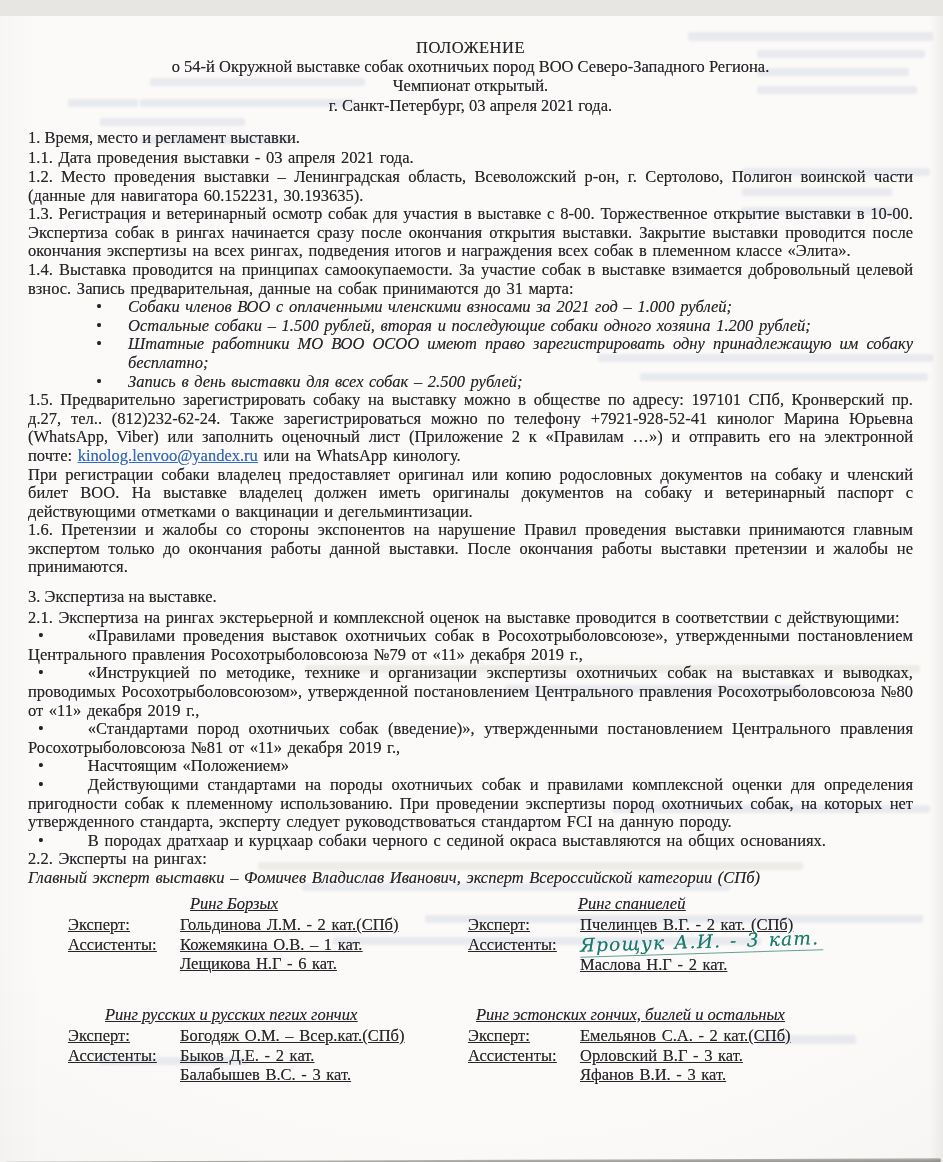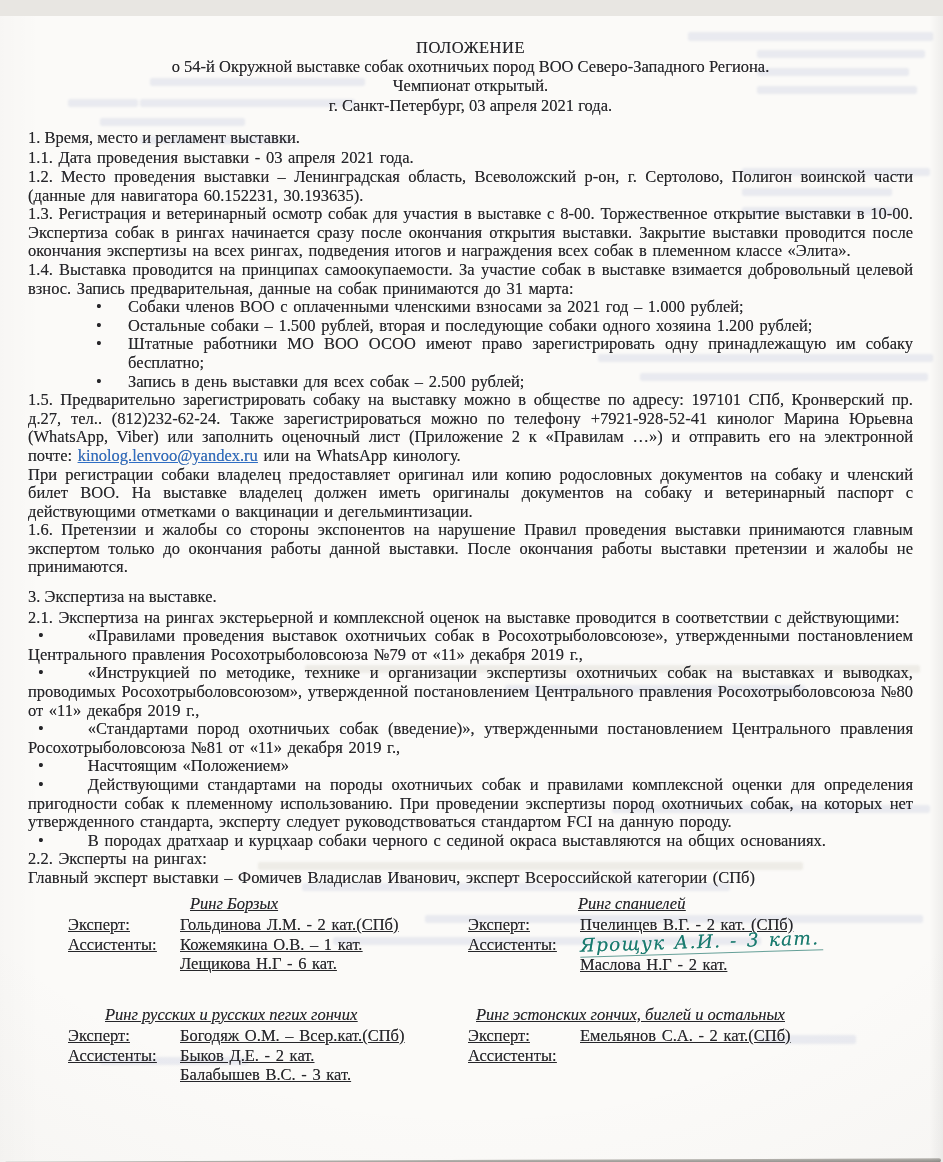--- a/index.html
+++ b/index.html
@@ -20,28 +20,28 @@
     padding:22px 30px 0 28px;
     font-size:16.5px;line-height:18.6px;word-spacing:1.5px;
     text-shadow:0 0 0.4px rgba(45,45,50,0.55);
   }
   .doc-header{text-align:center;line-height:19.2px;word-spacing:0;}
   .doc-title{letter-spacing:0.5px;}
   .sec-heading{text-align:left;margin-top:14px;margin-bottom:2px;word-spacing:0;}
   .sec-heading.second{margin-top:11px;}
   p.para{margin:0;text-align:justify;}
   
-  .bullet1{position:relative;padding-left:100px;text-align:justify;margin:0;}
+  .bullet1{position:relative;padding-left:100px;text-align:justify;margin:0;font-style:italic;}
   .bullet1::before{content:"\2022";position:absolute;left:68px;top:0;}
   
   .bullet2{margin:0;text-align:justify;text-indent:0;}
   .bullet2::before{content:"\2022";margin-left:10px;margin-right:44px;}
   .email-link{color:#2e6ec5;text-decoration:underline;cursor:pointer;}
   
-  .chief{margin-top:7px;text-align:left;}
+  .chief{margin-top:7px;text-align:left;font-style:italic;}
   .rings-pair{display:flex;margin-top:6px;}
   .rings-pair.second{margin-top:30px;}
   .ring{line-height:19.5px;text-decoration:underline;}
   .ring.left{width:400px;margin-left:40px;}
   .ring.right{width:435px;}
   .ring-title{font-style:italic;text-decoration:underline;margin-bottom:2px;word-spacing:0;}
   .ring-row{display:flex;align-items:center;}
   .ring-label{width:112px;flex:0 0 112px;text-decoration:underline;}
   .ring-label.empty{text-decoration:none;}
   .ring-val{flex:1;}
@@ -185,20 +185,25 @@
         </div>
       </div>
       <div class="ring right">
         <div class="ring-title" style="margin-left:8px;">Ринг эстонских гончих, биглей и остальных</div>
         <div class="ring-row">
           <span class="ring-label">Эксперт:</span>
           <span class="ring-val">Емельянов С.А. - 2 кат.(СПб)</span>
         </div>
         <div class="ring-row">
           <span class="ring-label">Ассистенты:</span>
+          <span class="ring-val">Орловский В.Г  - 3 кат.</span>
+        </div>
+        <div class="ring-row">
+          <span class="ring-label empty"></span>
+          <span class="ring-val">Яфанов В.И. - 3 кат.</span>
         </div>
       </div>
     </div>
 
   </div>
 
   <div class="edge-line"></div>
   <div class="below-page"></div>
   <div class="right-shade"></div>
 </div>

